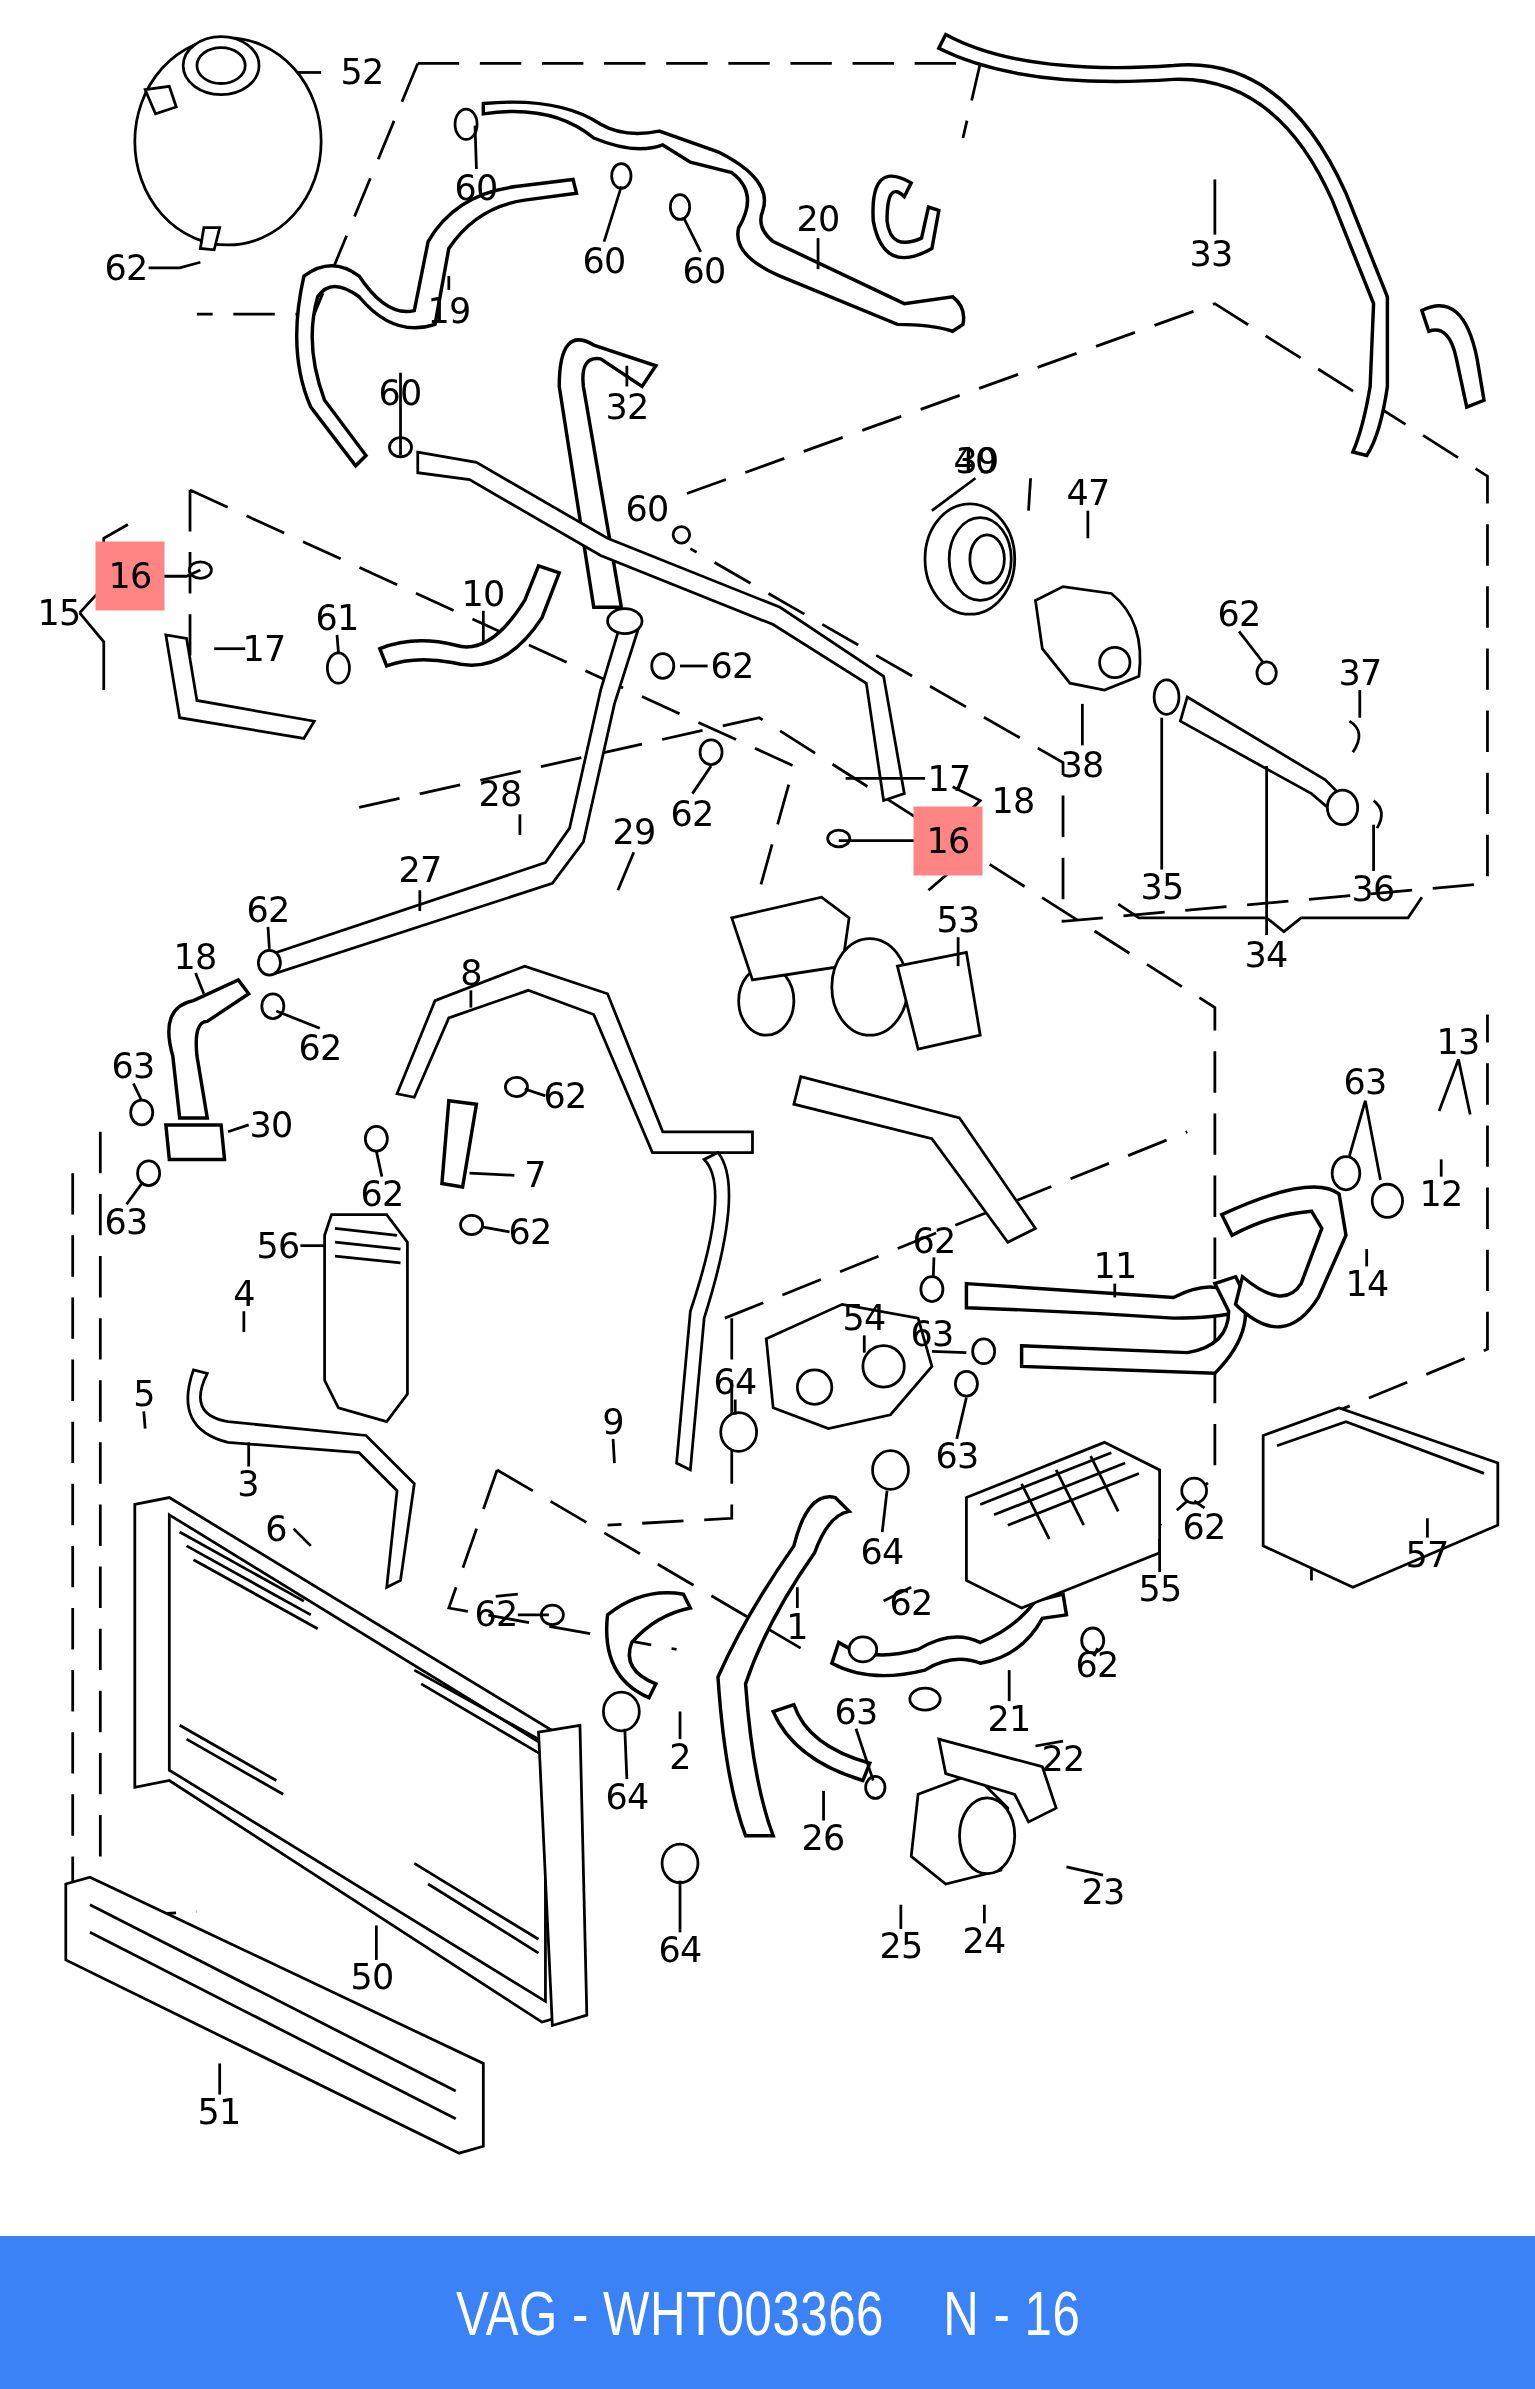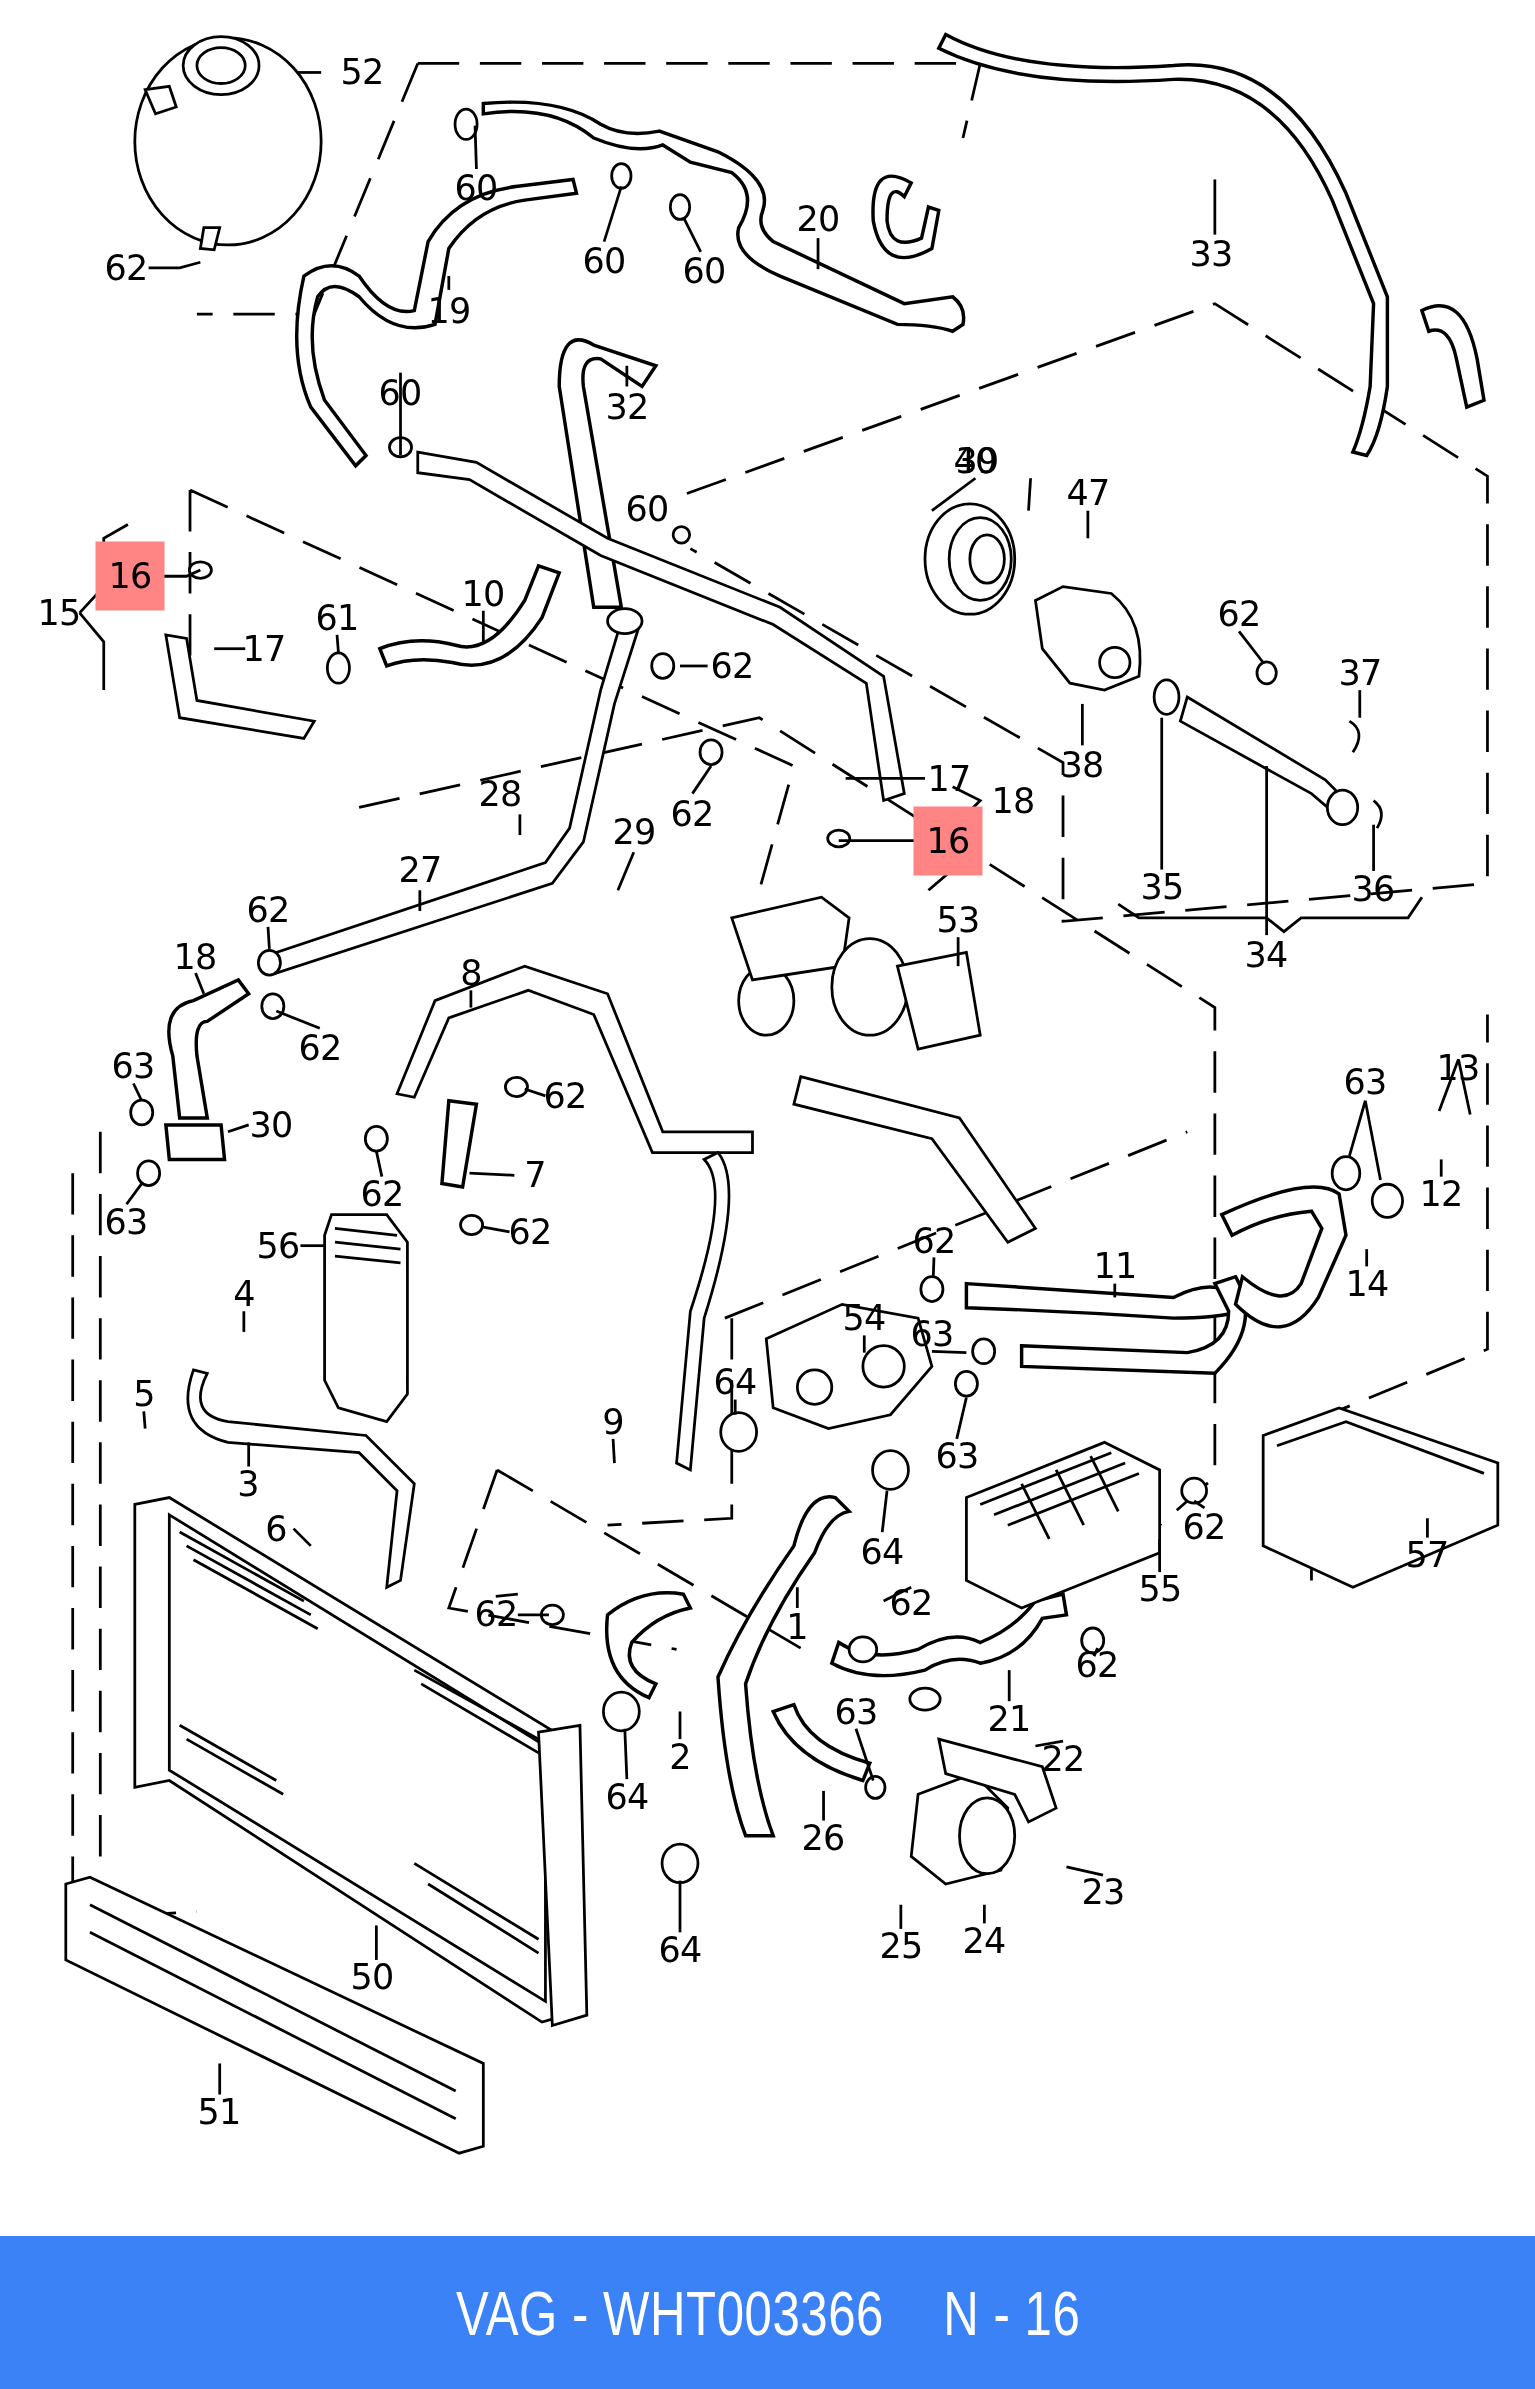--- a/index.html
+++ b/index.html
@@ -261,21 +261,21 @@
       <span class="lbl" style="left: 248px; top: 1484px;">3</span>
       <span class="lbl" style="left: 244px; top: 1294px;">4</span>
       <span class="lbl" style="left: 144px; top: 1394px;">5</span>
       <span class="lbl" style="left: 276px; top: 1529px;">6</span>
       <span class="lbl" style="left: 535px; top: 1175px;">7</span>
       <span class="lbl" style="left: 471px; top: 973px;">8</span>
       <span class="lbl" style="left: 613px; top: 1422px;">9</span>
       <span class="lbl" style="left: 483px; top: 594px;">10</span>
       <span class="lbl" style="left: 1115px; top: 1266px;">11</span>
       <span class="lbl" style="left: 1441px; top: 1194px;">12</span>
-      <span class="lbl" style="left: 1458px; top: 1068px;">13</span>
+      <span class="lbl" style="left: 1458px; top: 1042px;">13</span>
       <span class="lbl" style="left: 1367px; top: 1284px;">14</span>
       <span class="lbl" style="left: 59px; top: 613px;">15</span>
       <span class="lbl" style="left: 130px; top: 576px;">16</span>
       <span class="lbl" style="left: 948px; top: 841px;">16</span>
       <span class="lbl" style="left: 264px; top: 649px;">17</span>
       <span class="lbl" style="left: 949px; top: 779px;">17</span>
       <span class="lbl" style="left: 1013px; top: 801px;">18</span>
       <span class="lbl" style="left: 449px; top: 311px;">19</span>
       <span class="lbl" style="left: 818px; top: 219px;">20</span>
       <span class="lbl" style="left: 1009px; top: 1719px;">21</span>

